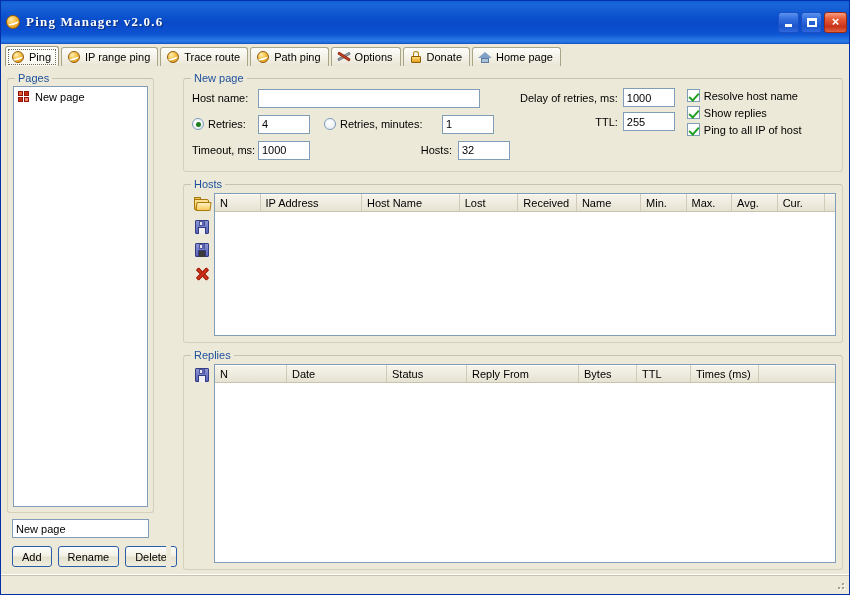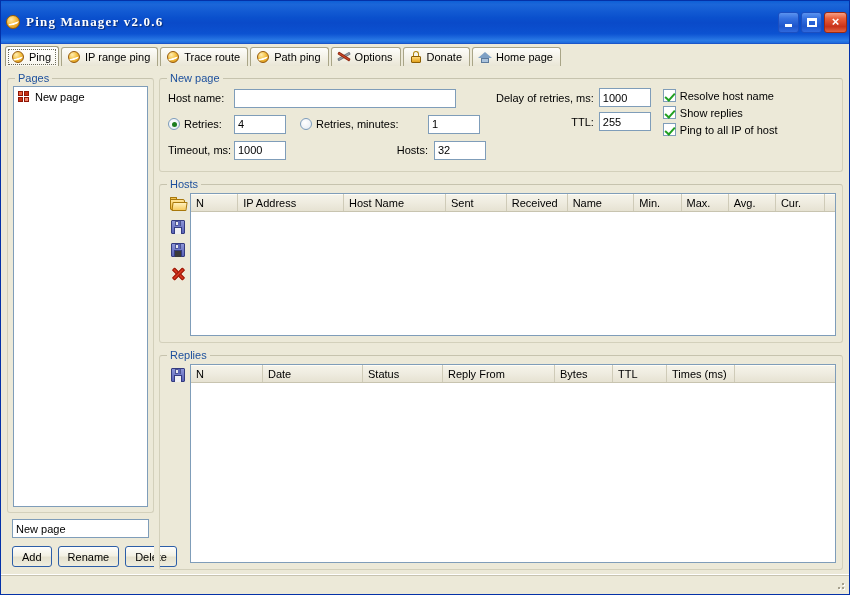--- a/index.html
+++ b/index.html
@@ -190,20 +190,21 @@
     position: absolute; left: 3px; top: 8px; width: 8px; height: 5px;
     background: #aac3dd; border: 1px solid #5c7a9c;
   }
 
   
   .body-row {
     flex: 1 1 auto;
     display: flex;
     min-height: 0;
     padding: 0 2px 0 2px;
+    gap: 12px;
   }
 
   
   .left-panel {
     width: 151px;
     flex: 0 0 auto;
     display: flex; flex-direction: column;
     padding: 4px 0 4px 4px;
     min-height: 0;
   }
@@ -656,21 +657,21 @@
                 <span class="flabel" style="width:66px">Host name:</span>
                 <input class="fin" style="width: 222px;" type="text" value="">
               </div>
               <div class="frow">
                 <span class="radio on">
                     <i class="dot"></i>
                   </span>
                 <span class="flabel" style="width:50px">Retries:</span>
                 <input class="fin" style="width: 52px;" type="text" value="4">
                 <span class="radio" style="margin-left:14px"></span>
-                <span class="flabel" style="width:112px">Retries, minutes:</span>
+                <span class="flabel" style="width:102px">Retries, minutes:</span>
                 <input class="fin" style="width: 52px;" type="text" value="1">
               </div>
               <div class="frow" style="margin-bottom:2px">
                 <span class="flabel" style="width:66px">Timeout, ms:</span>
                 <input class="fin" style="width: 52px;" type="text" value="1000">
                 <span class="flabel" style="width:148px;text-align:right;padding-right:6px">Hosts:</span>
                 <input class="fin" style="width: 52px;" type="text" value="32">
               </div>
             </div>
 
@@ -726,21 +727,21 @@
                 <i class="shutter2"></i>
                 <i class="label"></i>
             </div>
             <div class="tool ico-xdel"></div>
           </div>
           <div class="grid-wrap">
             <div class="grid-head">
               <div class="gh" style="width:48px">N</div>
               <div class="gh" style="width:108px">IP Address</div>
               <div class="gh" style="width:104px">Host Name</div>
-              <div class="gh" style="width:62px">Sent</div>
+              <div class="gh" style="width:62px">Lost</div>
               <div class="gh" style="width:62px">Received</div>
               <div class="gh" style="width:68px">Name</div>
               <div class="gh" style="width:48px">Min.</div>
               <div class="gh" style="width:48px">Max.</div>
               <div class="gh" style="width:48px">Avg.</div>
               <div class="gh" style="width:50px">Cur.</div>
               <div class="gh" style="flex:1 1 auto;border-right:none"></div>
             </div>
             <div class="grid-rows"></div>
           </div>

